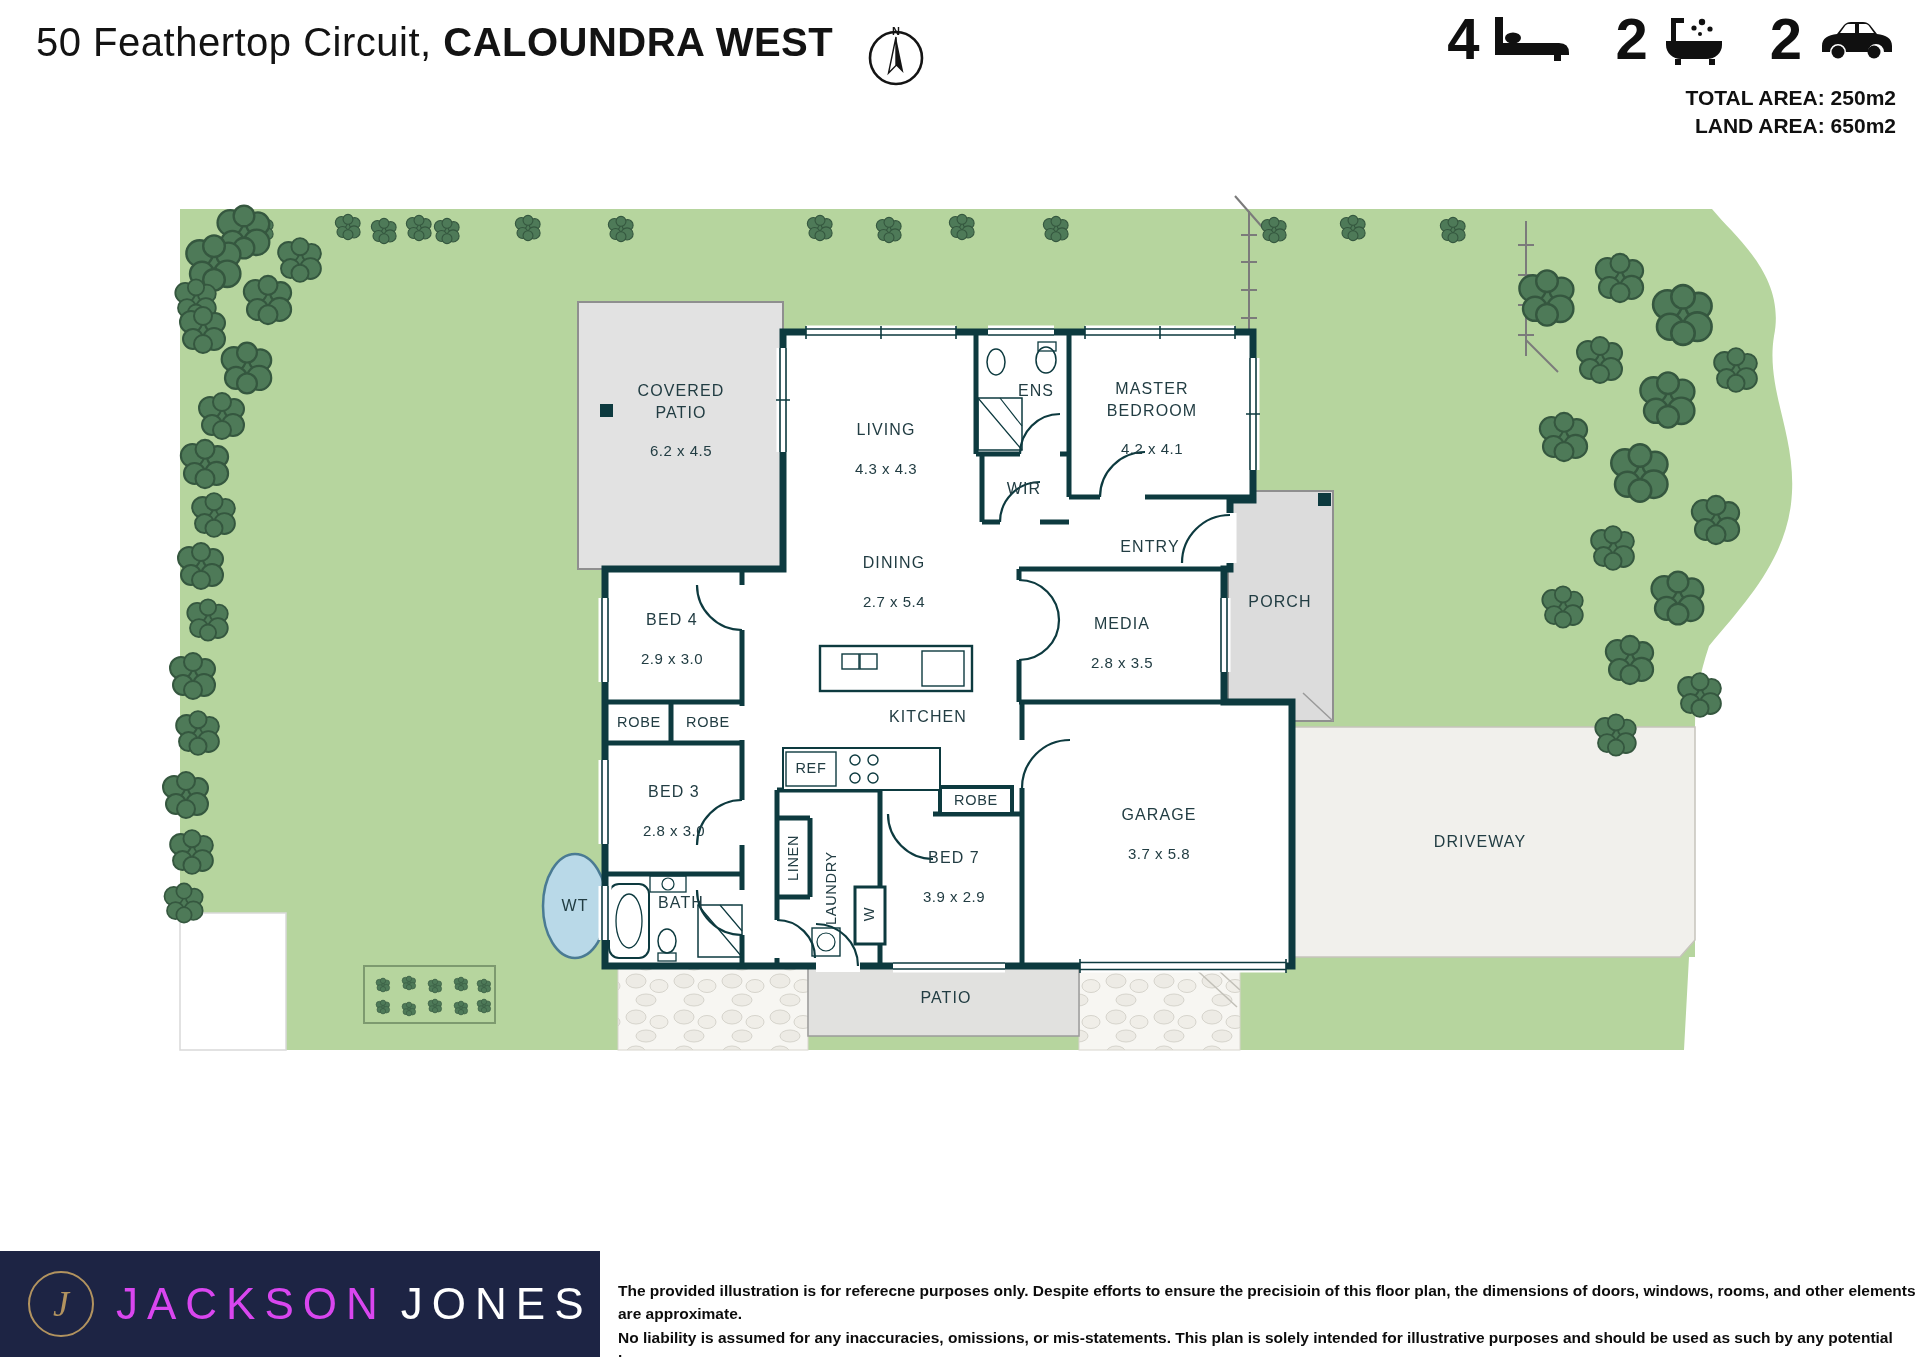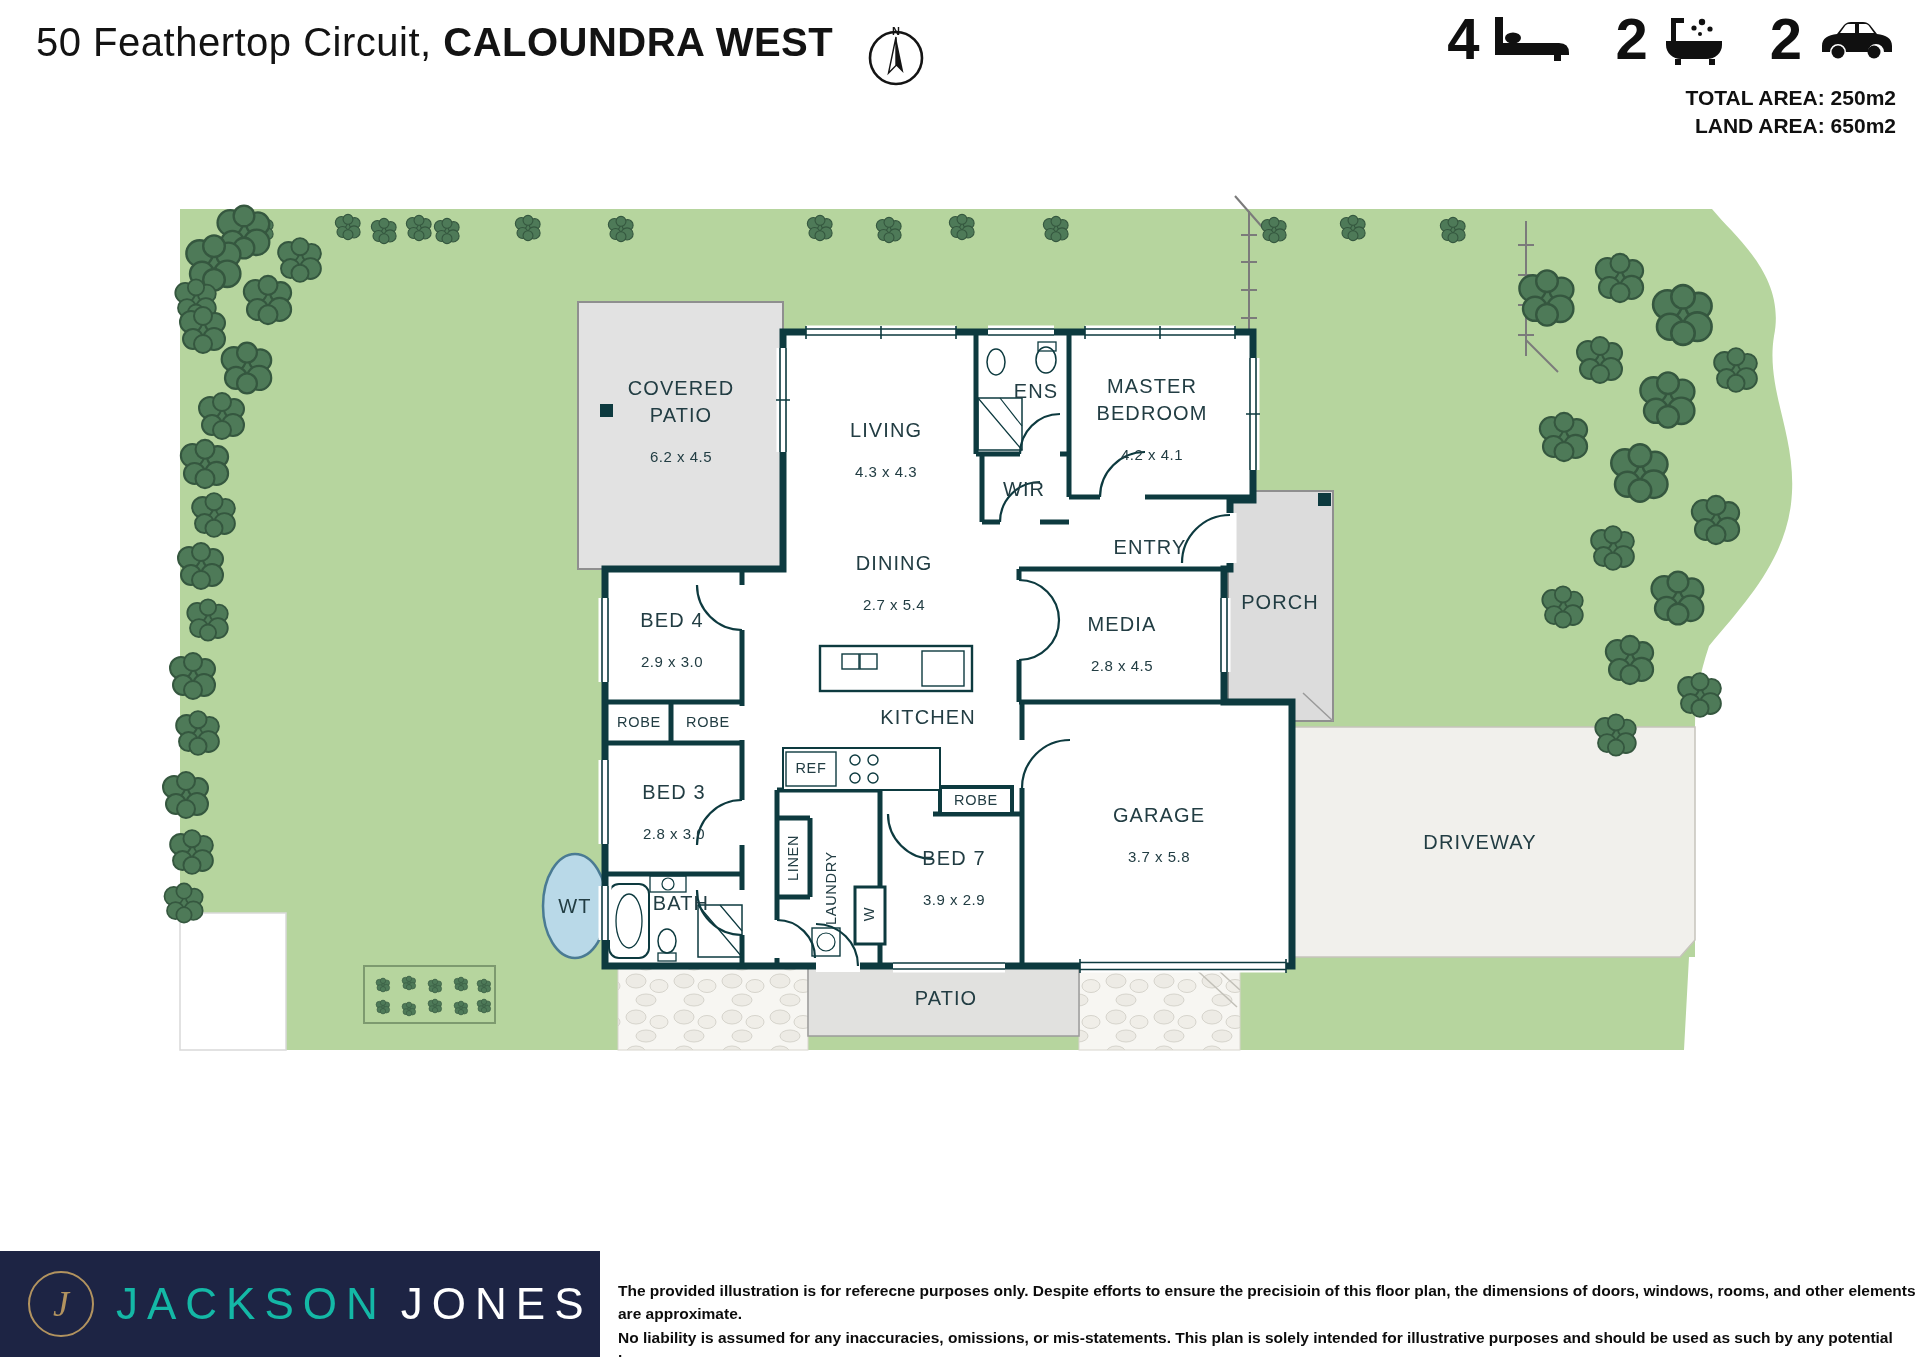--- a/index.html
+++ b/index.html
@@ -12,34 +12,34 @@
   .addr .bold{font-weight:700;}
   .hdr-right{position:absolute;right:24px;top:10px;text-align:right;}
   .stats{display:flex;justify-content:flex-end;align-items:center;gap:44px;}
   .stat{display:flex;align-items:center;gap:14px;}
   .stat .num{font-weight:700;font-size:58px;color:#101010;line-height:1;}
   .areas{margin-top:16px;font-weight:700;font-size:21px;color:#101010;line-height:1.35;}
 
   
   .rl{position:absolute;transform:translate(-50%,-50%);text-align:center;
       color:#223d43;z-index:5;}
-  .rl .nm{display:block;font-size:20px;letter-spacing:1.1px;line-height:1.35;white-space:pre-line;}
+  .rl .nm{display:block;font-size:16px;letter-spacing:1.1px;line-height:1.35;white-space:pre-line;}
   .rl .dm{display:block;font-size:15px;letter-spacing:.5px;margin-top:19px;}
   .rl.sm .nm{font-size:14.5px;letter-spacing:.7px;}
   .rl.vert{transform:translate(-50%,-50%) rotate(-90deg);}
 
   
   .footer{position:absolute;left:0;bottom:0;width:1920px;height:106px;}
   .brandbox{position:absolute;left:0;top:0;width:600px;height:106px;background:#1d2444;
             display:flex;align-items:center;gap:22px;padding-left:28px;box-sizing:border-box;}
   .logo-circle{width:62px;height:62px;border:2px solid #b2935f;border-radius:50%;
                display:flex;align-items:center;justify-content:center;flex:0 0 auto;}
   .logo-j{font-family:"Liberation Serif",serif;font-style:italic;font-size:36px;color:#b2935f;}
   .brand{font-size:44px;letter-spacing:9px;white-space:nowrap;color:#fff;}
-  .brand .first{color:#14b8a6;margin-right:14px;}
+  .brand .first{color:#d946ef;margin-right:14px;}
   .disclaimer{position:absolute;left:618px;top:28px;width:1300px;font-weight:700;
               font-size:15.5px;color:#0c0c0c;line-height:1.5;}
   .disclaimer span{display:block;}
 
   svg.plan{position:absolute;left:0;top:0;z-index:1;}
 </style>
 </head>
 <body>
 
 <div class="title-row">
@@ -330,21 +330,21 @@
 <div class="rl" style="left:894px;top:581px">
   <span class="nm">DINING</span>
   <span class="dm">2.7 x 5.4</span>
 </div>
 <div class="rl" style="left:672px;top:638px">
   <span class="nm">BED 4</span>
   <span class="dm">2.9 x 3.0</span>
 </div>
 <div class="rl" style="left:1122px;top:642px">
   <span class="nm">MEDIA</span>
-  <span class="dm">2.8 x 4.5</span>
+  <span class="dm">2.8 x 3.5</span>
 </div>
 <div class="rl sm" style="left:639px;top:723px">
   <span class="nm">ROBE</span>
 </div>
 <div class="rl sm" style="left:708px;top:723px">
   <span class="nm">ROBE</span>
 </div>
 <div class="rl" style="left:928px;top:717px">
   <span class="nm">KITCHEN</span>
 </div>

